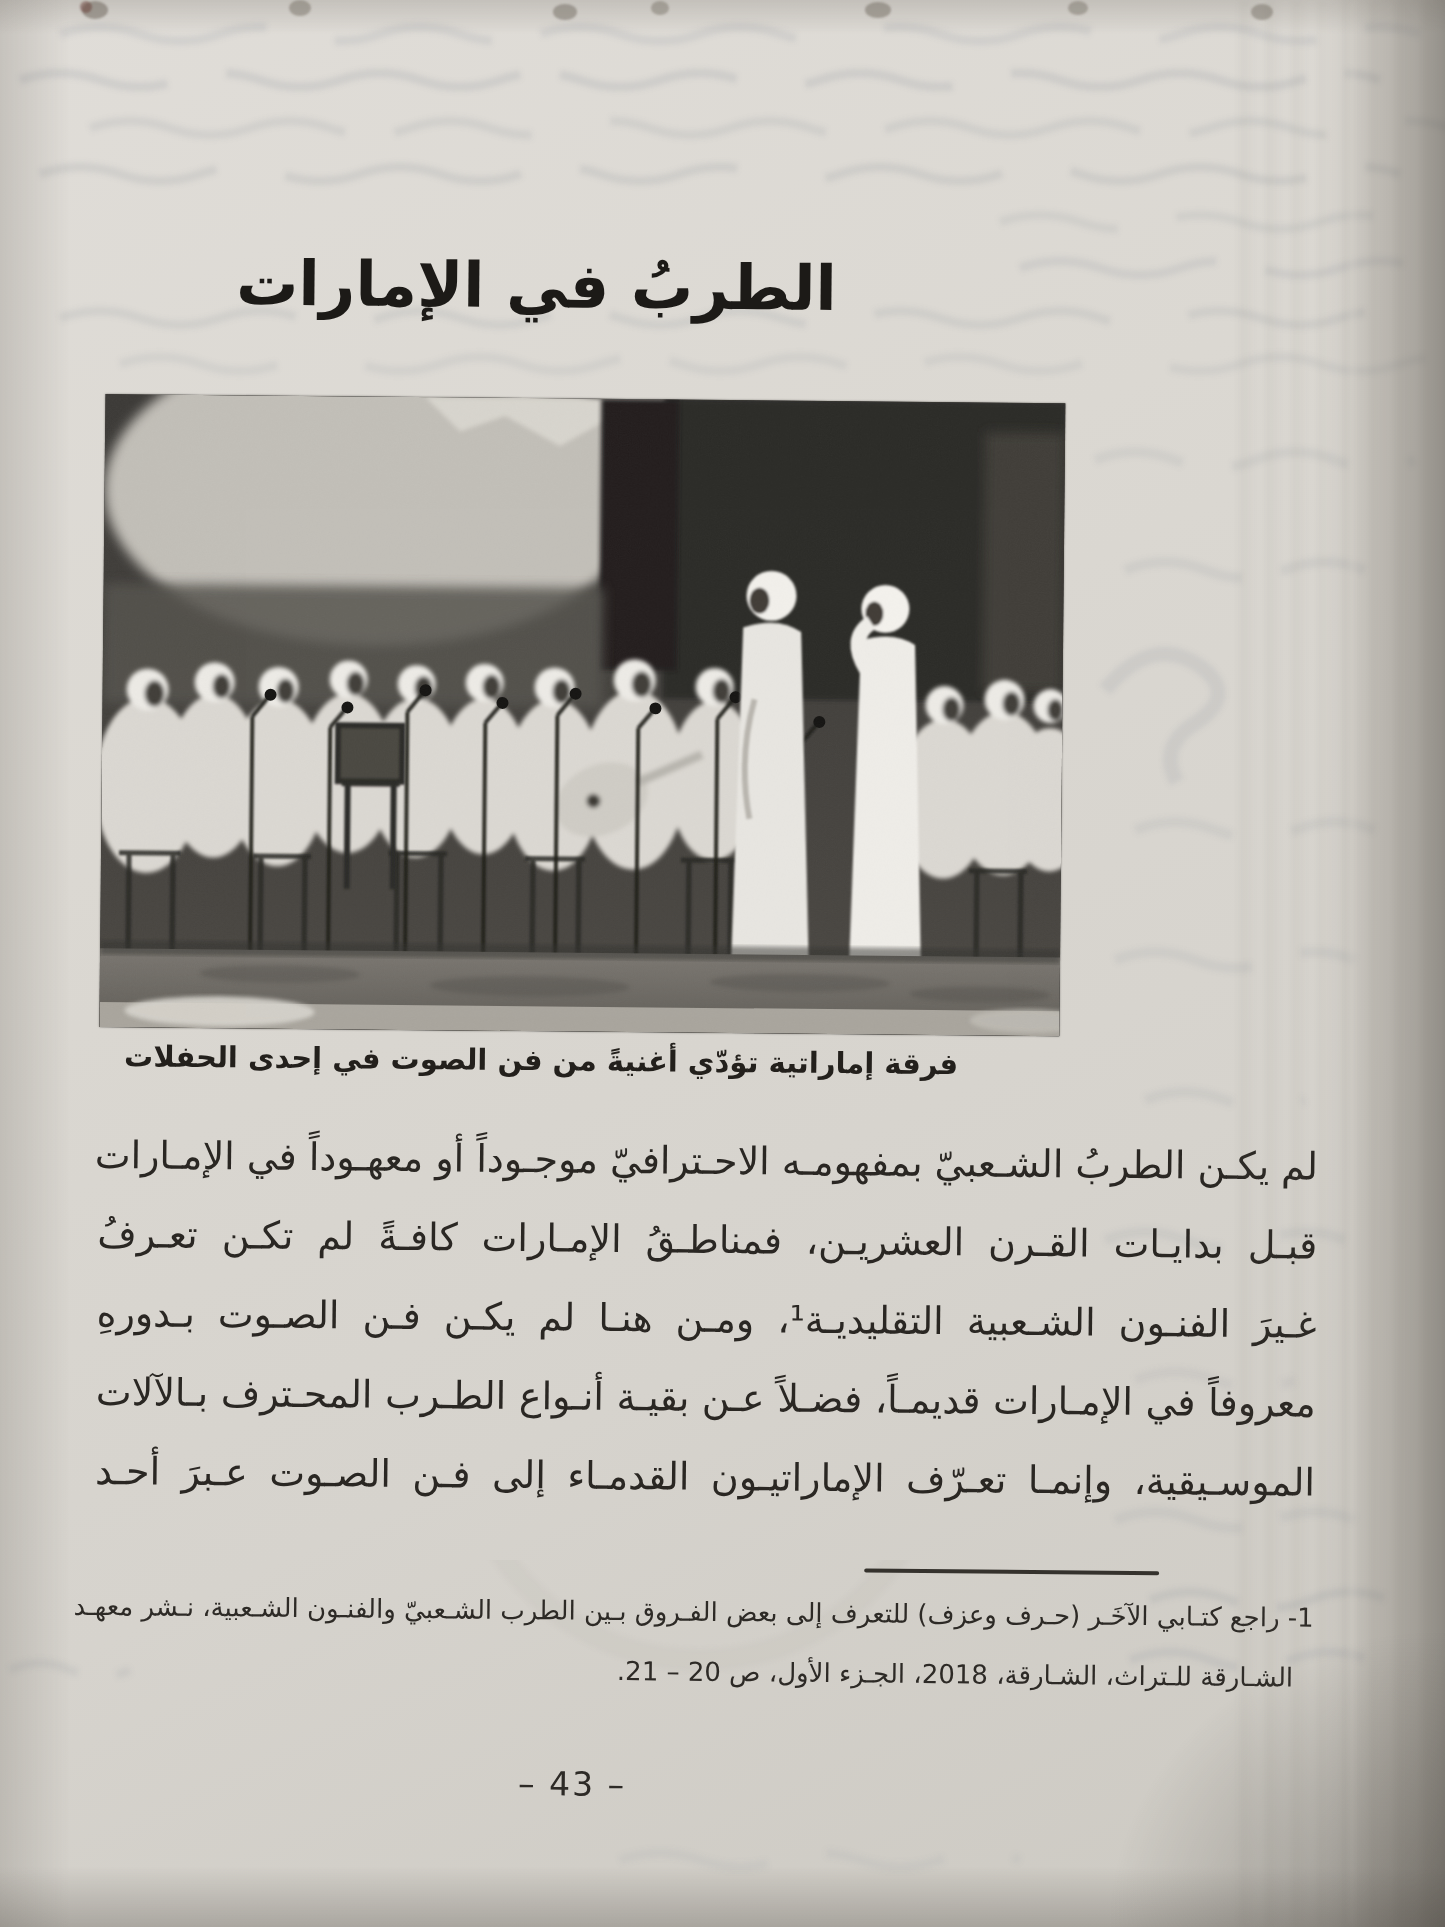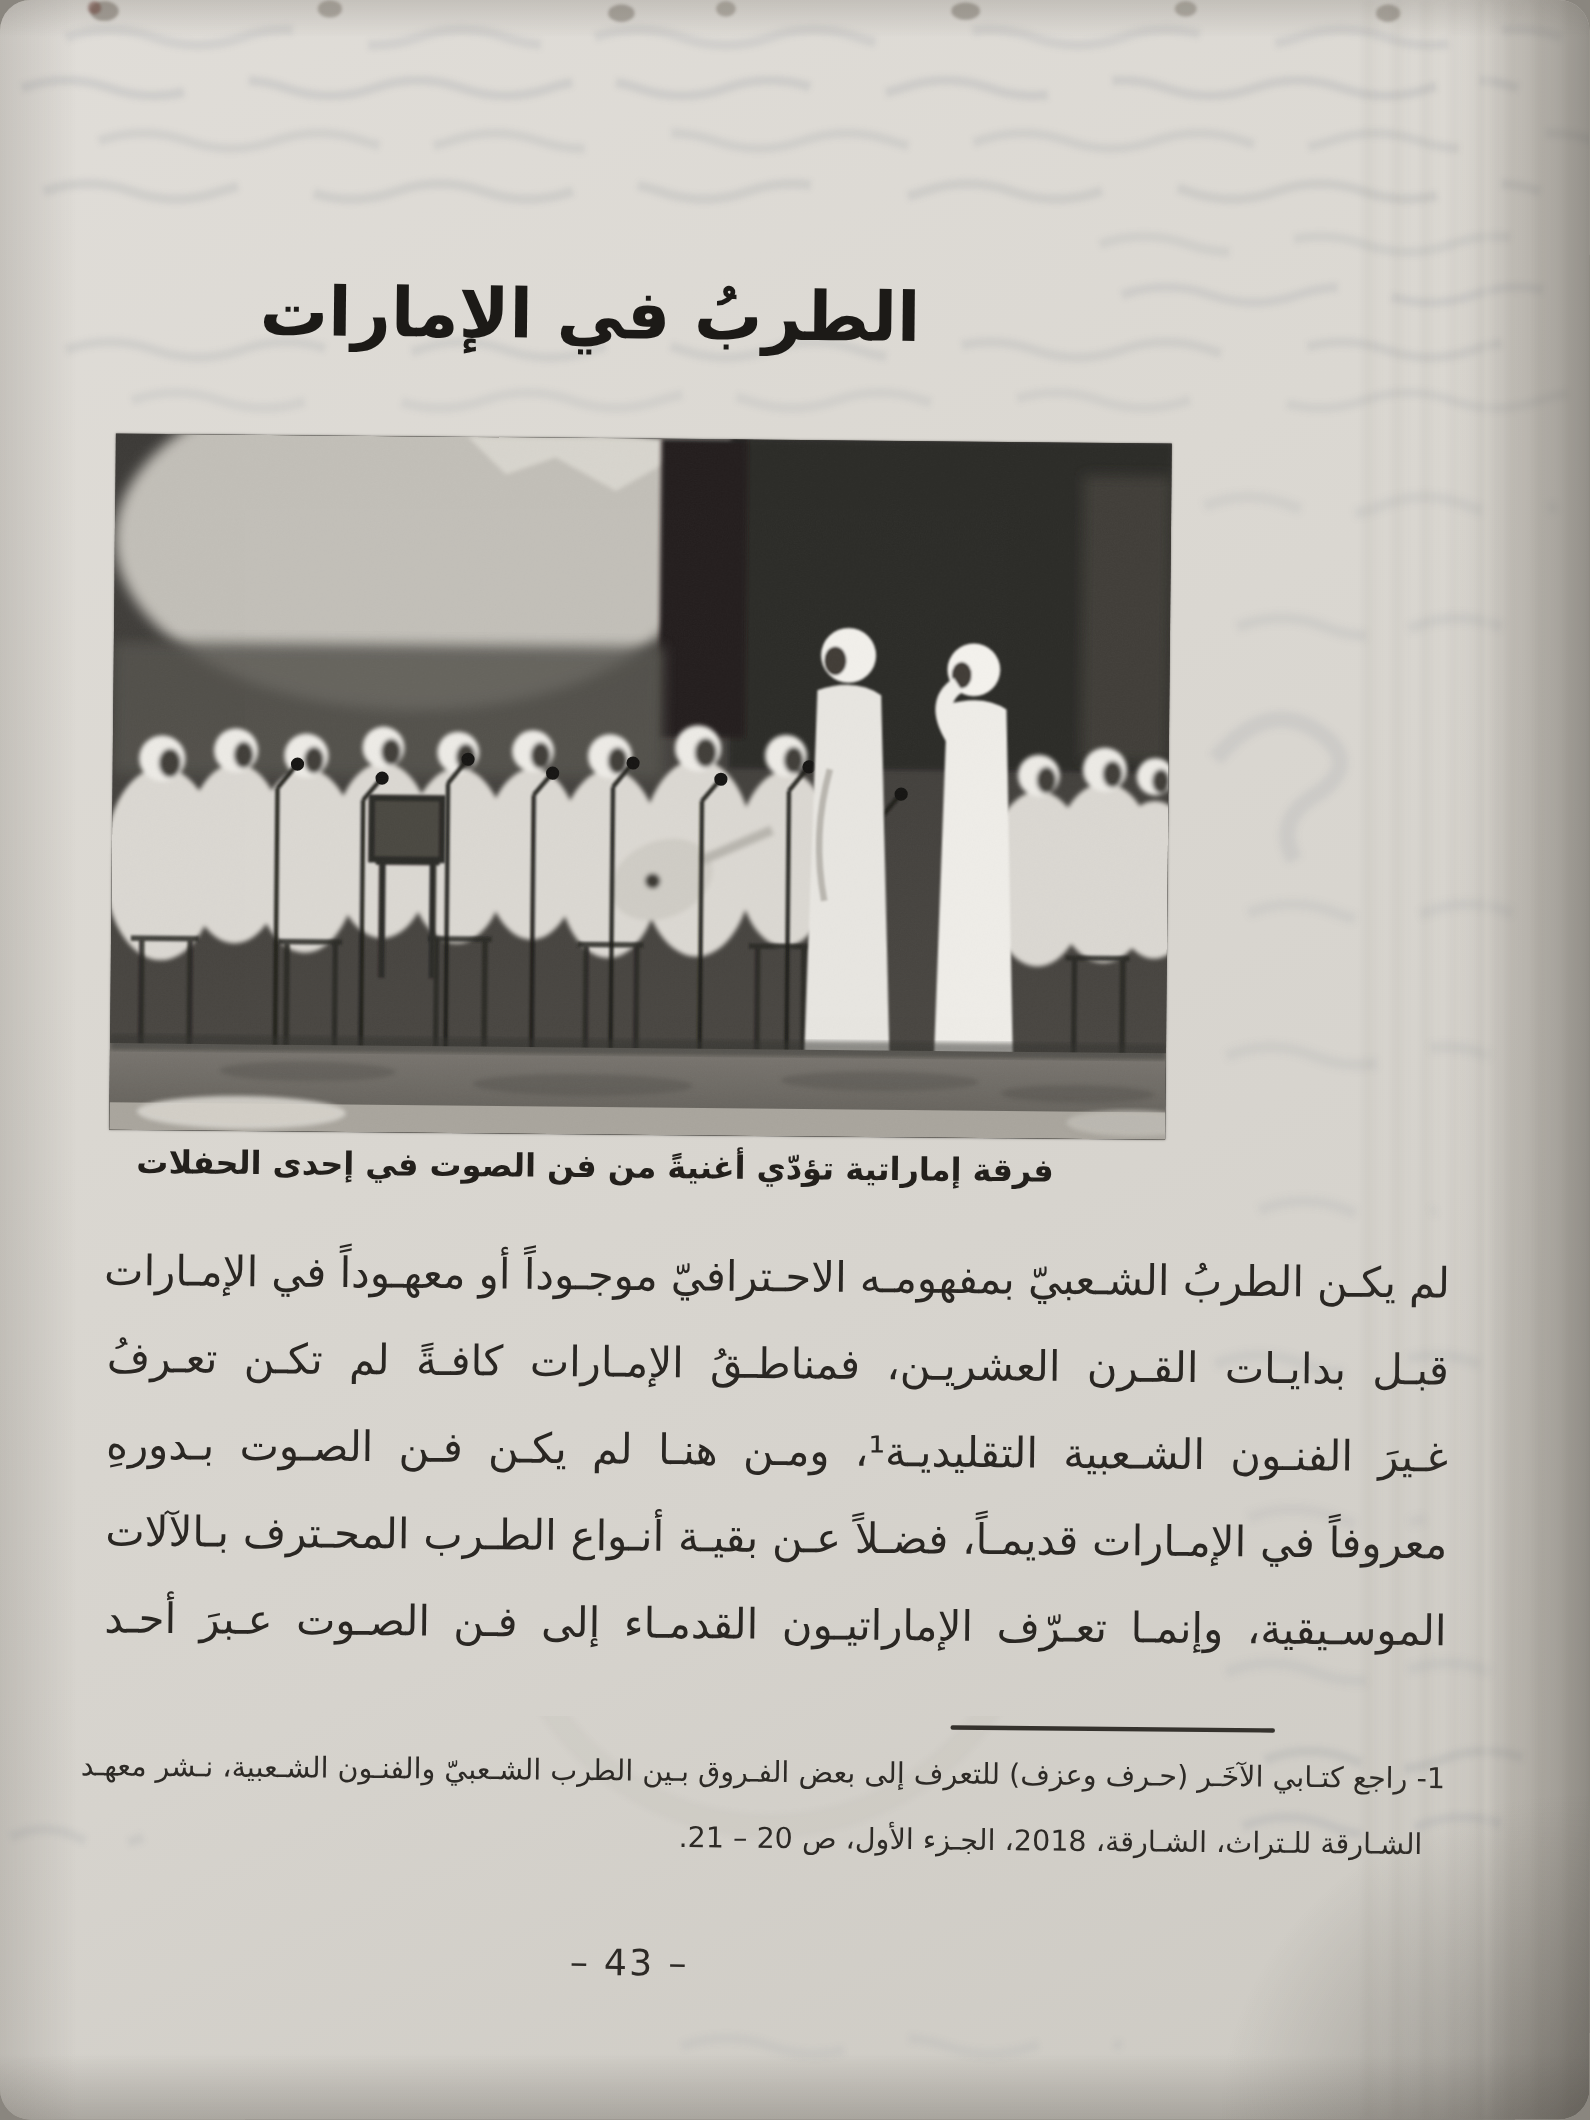--- a/index.html
+++ b/index.html
@@ -1,20 +1,20 @@
 <!DOCTYPE html>
 <html lang="ar" dir="rtl"><head>
 <meta charset="utf-8">
 <style>
   html,body{margin:0;padding:0;background:#8a867f;}
   *{box-sizing:border-box;}
   .shot{
     position:relative;width:1445px;height:1927px;overflow:hidden;
     background:linear-gradient(155deg,#e0ddd8 0%,#dbd8d2 35%,#d6d3cd 65%,#ccc9c2 100%);
-    font-family:"DejaVu Sans",sans-serif;color:#26231f;border-radius:28px;
+    font-family:"DejaVu Sans",sans-serif;color:#26231f;
   }
   .page-content{position:absolute;inset:0;transform:rotate(0.55deg);transform-origin:50% 50%;}
   
   .title{
     position:absolute;top:206px;left:100px;width:960px;text-align:center;
     transform:translateX(-50px); 
     font-size:62px;font-weight:bold;letter-spacing:0;color:#1c1a17;line-height:1.3;
   }
   .photo{
     position:absolute;top:400px;left:100px;width:960px;height:633px;overflow:hidden;

